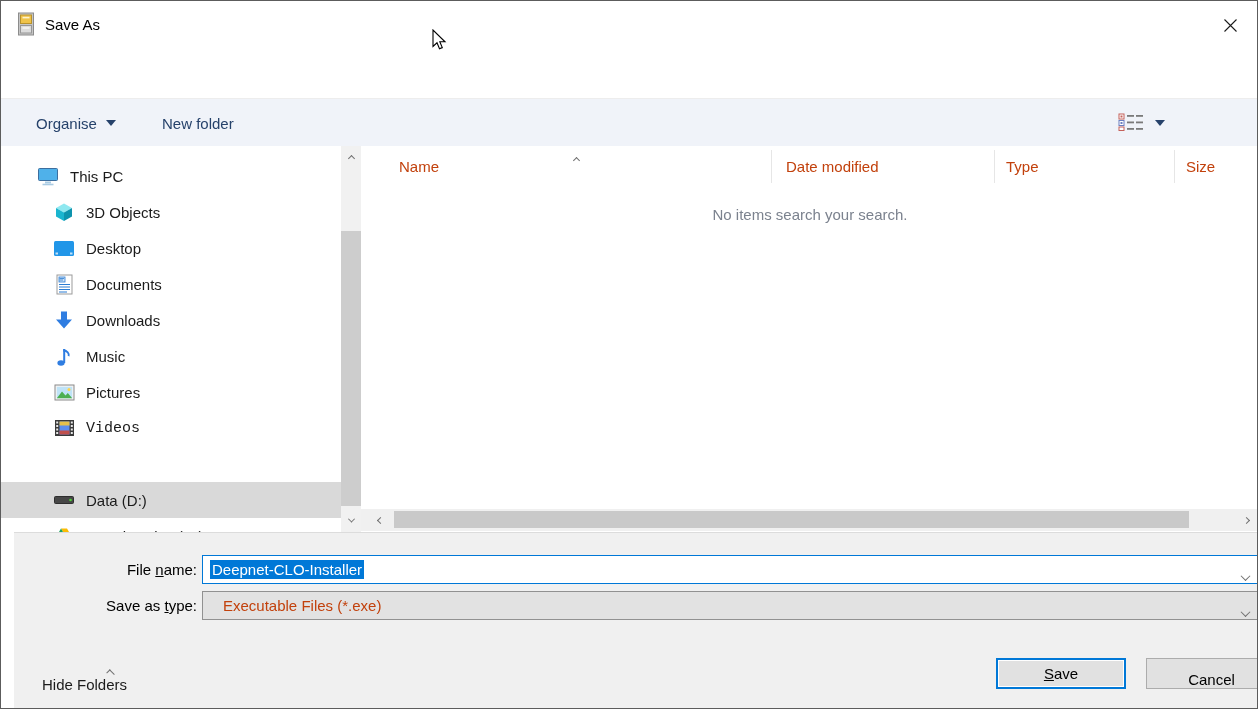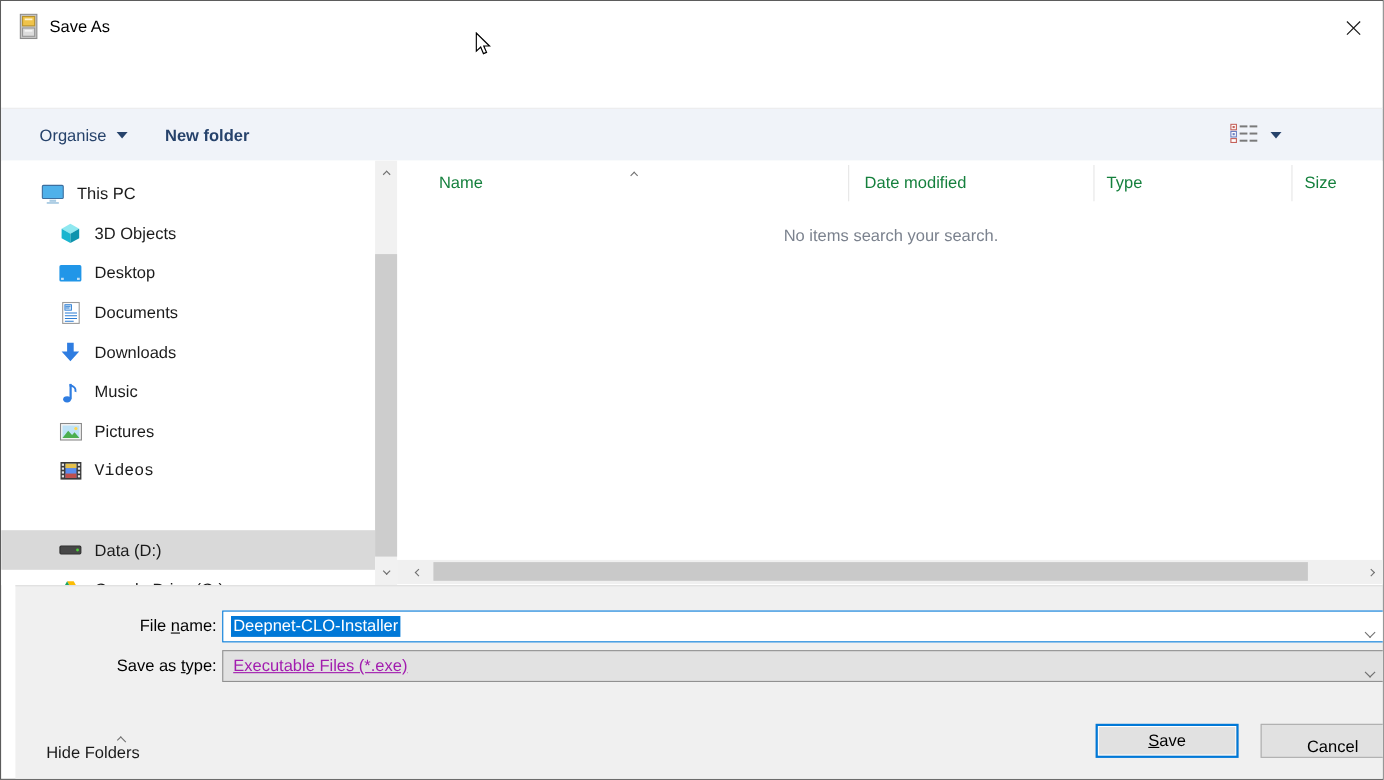--- a/index.html
+++ b/index.html
@@ -42,21 +42,21 @@
   .side-row .ic { width:22px; height:22px; flex:0 0 22px; display:flex; align-items:center; justify-content:center; }
   .lvl0 .ic { margin-left:36px; }
   .lvl1 .ic { margin-left:52px; }
   .side-row .lbl { margin-left:11px; white-space:nowrap; }
 
   .vscroll { position:absolute; left:340px; top:0; width:20px; height:386px; background:#f1f1f1; }
   .vscroll .thumb { position:absolute; left:0; top:85px; width:20px; height:275px; background:#cdcdcd; }
   .scroll-arrow { position:absolute; width:20px; height:20px; display:flex; align-items:center; justify-content:center; }
 
   .filelist { position:absolute; left:360px; top:0; width:898px; height:386px; }
-  .col-header { position:absolute; top:0; height:40px; display:flex; align-items:center; color:#15803d; }
+  .col-header { position:absolute; top:0; height:40px; display:flex; align-items:center; color:#c2410c; }
   .col-sep { position:absolute; top:4px; width:1px; height:33px; background:#e6e6e6; }
   .sort-caret { position:absolute; left:213px; top:3px; }
   .empty-msg { position:absolute; left:0; top:60px; width:898px; text-align:center; color:#7b828e; }
 
   .hscroll { position:absolute; left:360px; top:363px; width:898px; height:22px; background:#f0f0f0; }
   .hscroll .thumb { position:absolute; left:33px; top:2px; width:795px; height:17px; background:#c9c9c9; }
   .hs-arrow { position:absolute; top:0; width:22px; height:22px; display:flex; align-items:center; justify-content:center; }
 
   
   .chv { display:inline-block; width:7px; height:7px; border-right:1.7px solid #555; border-bottom:1.7px solid #555; }
@@ -68,21 +68,21 @@
   .chv.dim { border-color:#b5b5b5; }
   .chv.mid { border-color:#707070; }
 
   
   .bottompanel { position:absolute; left:13px; top:531px; width:1258px; height:178px; background:#f0f0f0; border-top:1px solid #dcdcdc; }
   .fld-label { position:absolute; width:170px; text-align:right; color:#000; }
   .mn { text-decoration:underline; }
   .filename-input { position:absolute; left:188px; top:22px; width:1059px; height:29px; background:#fff; border:1px solid #0078d7; display:flex; align-items:center; }
   .sel-text { margin-left:7px; background:#0078d7; color:#fff; padding:1px 2px; white-space:nowrap; }
   .combo { position:absolute; left:188px; top:58px; width:1059px; height:29px; background:#e2e2e2; border:1px solid #919191; display:flex; align-items:center; }
-  .combo .val { margin-left:9px; color:#a21caf; white-space:nowrap;text-decoration:underline; }
+  .combo .val { margin-left:20px; color:#c2410c; white-space:nowrap; }
   .combo-chev, .input-chev { position:absolute; right:11px; top:11px; }
 
   .hide-folders { position:absolute; left:28px; top:134px; height:26px; display:flex; align-items:flex-end; color:#1b1b1b;flex-direction:column; }
   .btn { position:absolute; top:125px; height:31px; display:flex; align-items:center; justify-content:center; font-size:15px; color:#000;margin-left:32px; }
   .btn-save { left:950px; width:130px; background:#e1e1e1; border:2px solid #0078d7; box-shadow:inset 0 0 0 1px #ffffff; }
   .btn-cancel { left:1100px; width:131px; background:#e1e1e1; border:1px solid #acacac;align-items:flex-end; }
 
   .resize-grip { position:absolute; right:3px; bottom:3px; width:16px; height:16px; }
   .grip-dot { position:absolute; width:2px; height:2px; background:#9a9a9a; }
 
@@ -169,21 +169,21 @@
         </svg>
       </span>
     </div>
   </div>
 
   <div class="toolbar">
     <span class="tool-item" style="left:35px;">
       <span>Organise</span>
       <span class="caret-down" style="margin-left:9px;"></span>
     </span>
-    <span class="tool-item" style="left:149px;font-weight:bold;">
+    <span class="tool-item" style="left:161px;">
       <span>New folder</span>
     </span>
     <span class="tool-item" style="left:1117px;">
       <span>
         <svg width="26" height="18" viewBox="0 0 26 18">
           <rect x="1" y="1" width="5" height="5" fill="#fff" stroke="#c4605a"></rect>
             <rect x="2.5" y="2.5" width="2" height="2" fill="#c4605a"></rect>
           <rect x="1" y="7.5" width="5" height="5" fill="#fff" stroke="#6a7fc0"></rect>
             <rect x="2.5" y="9" width="2" height="2" fill="#6a7fc0"></rect>
           <rect x="1" y="14" width="5" height="3.5" fill="#fff" stroke="#c4605a"></rect>

